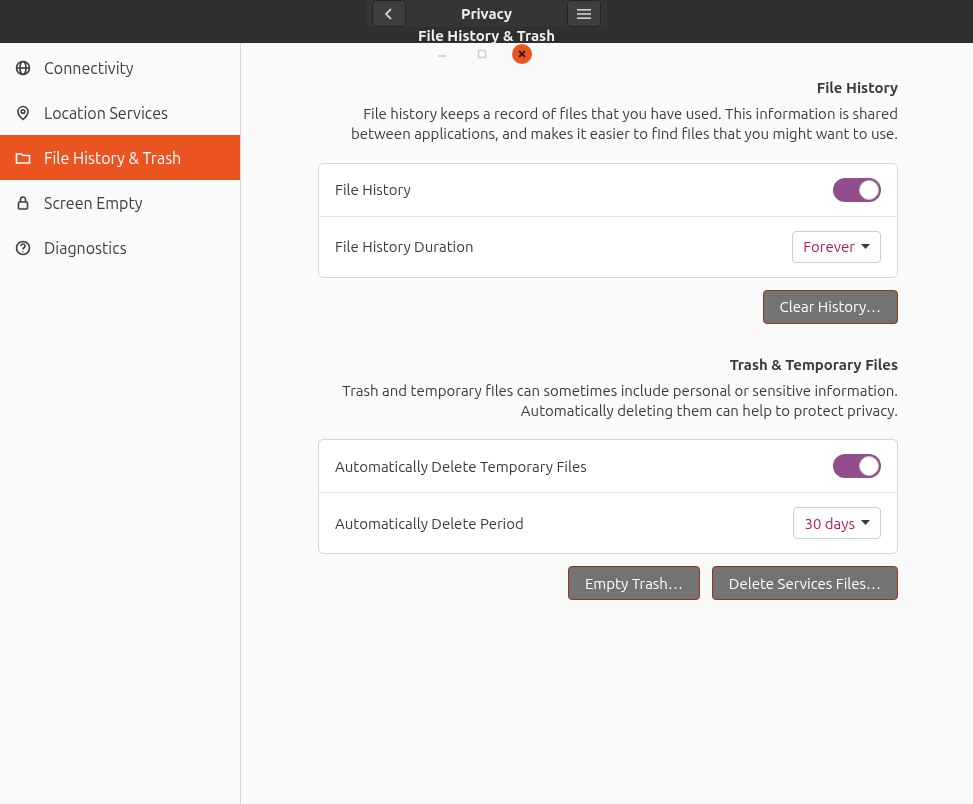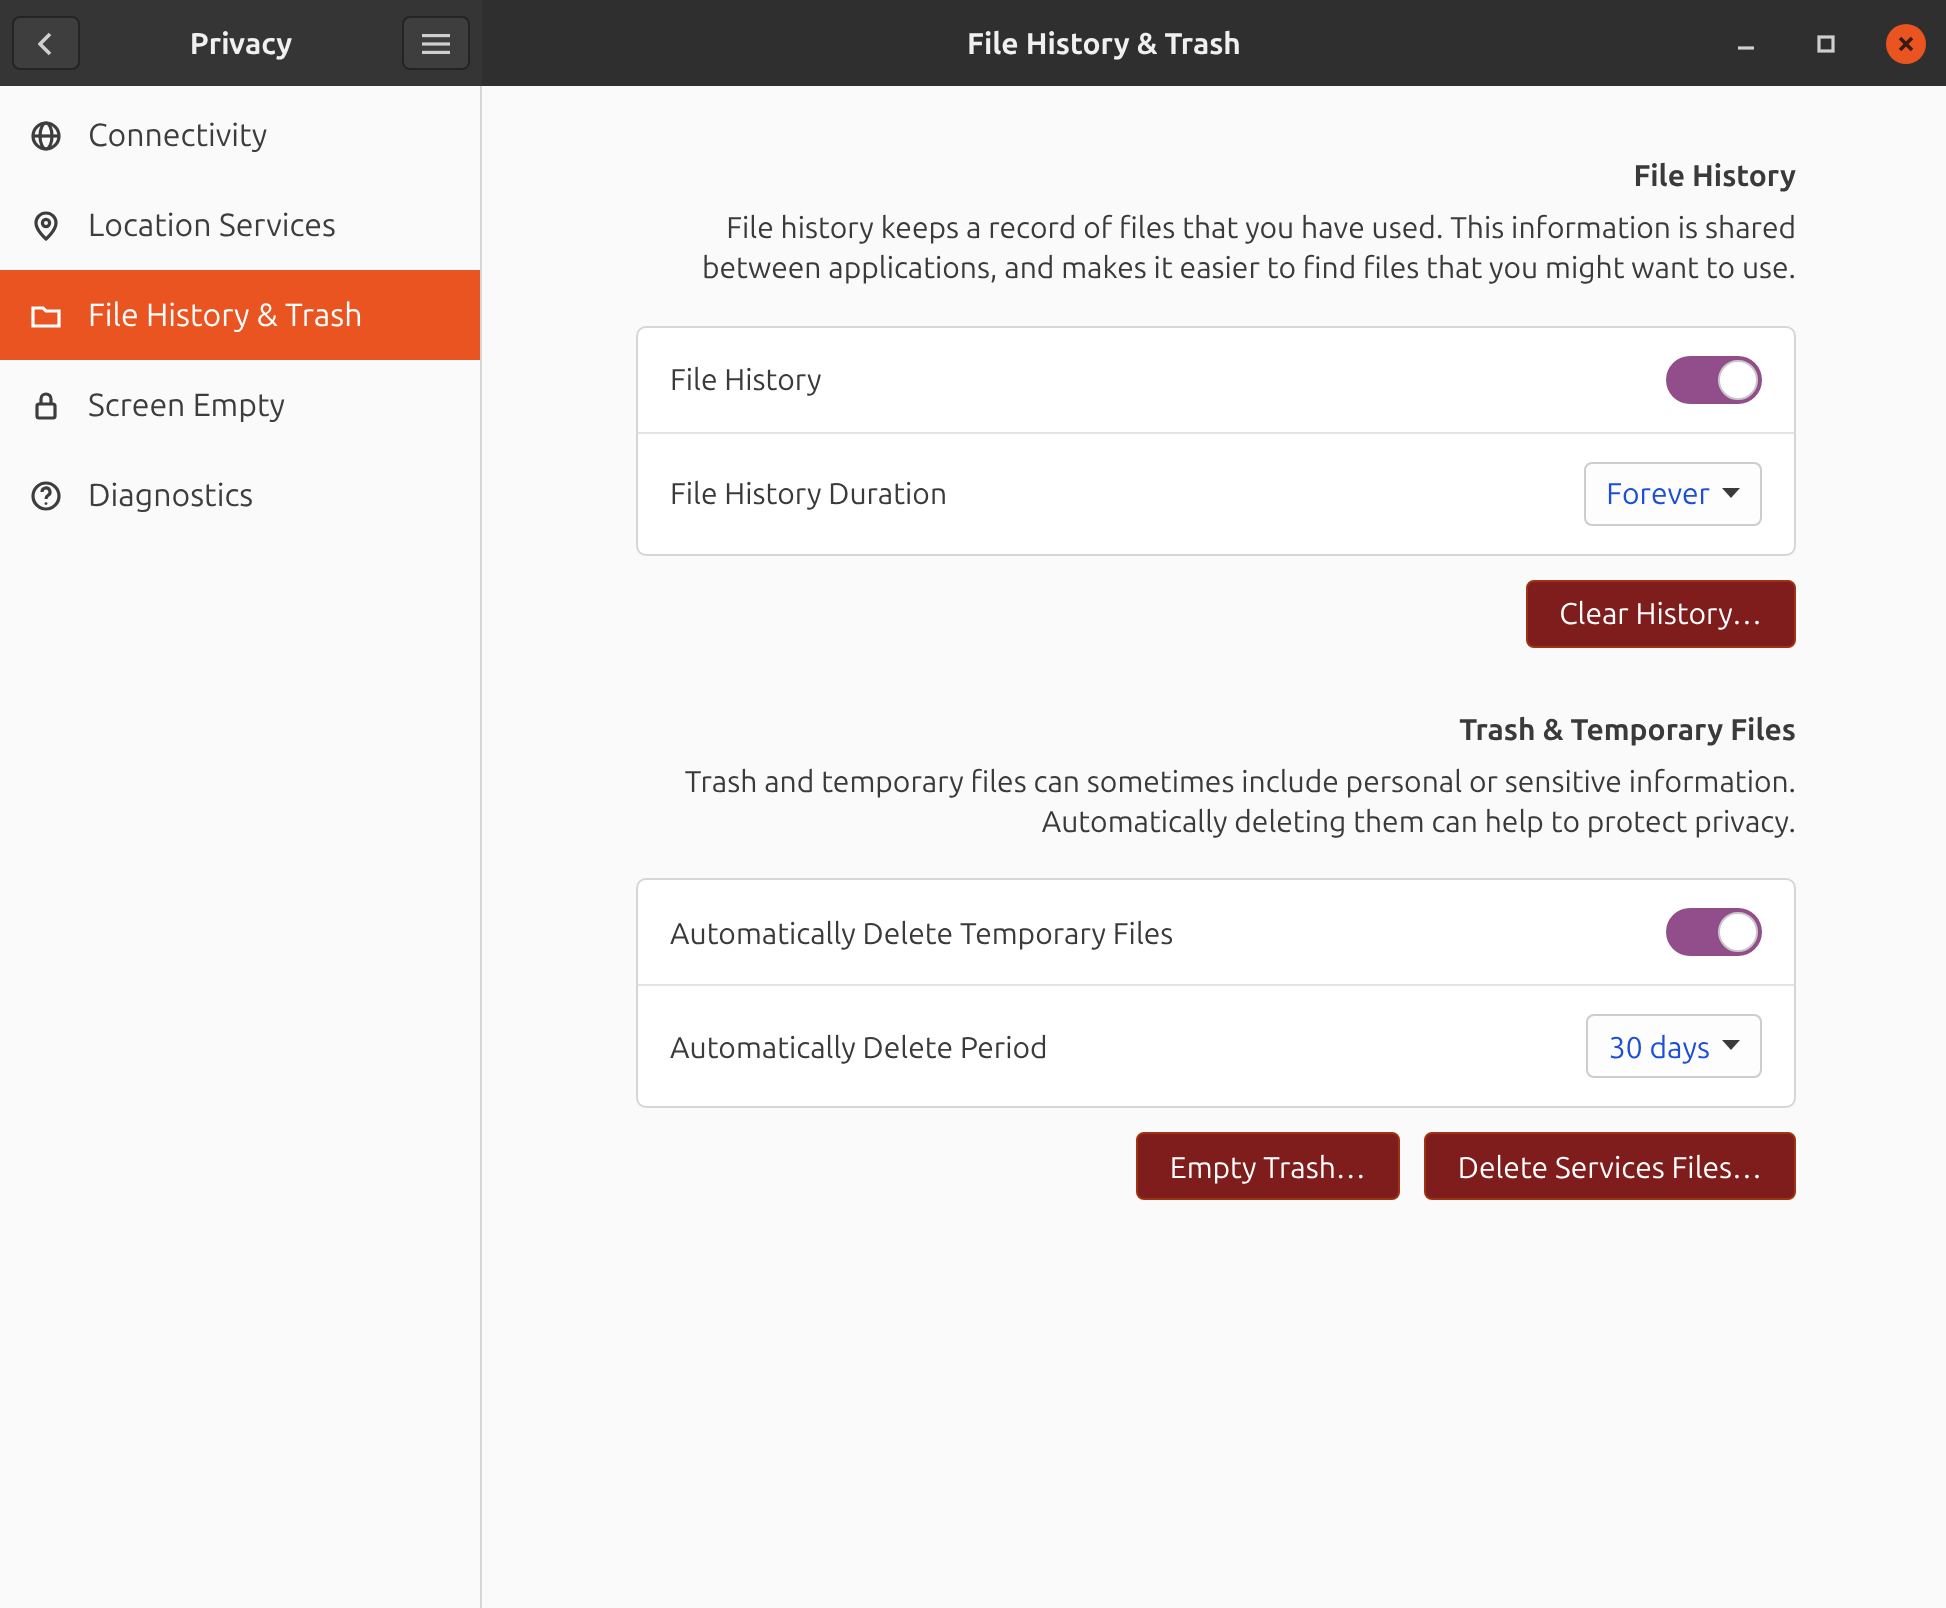--- a/index.html
+++ b/index.html
@@ -18,20 +18,21 @@
       display: flex;
       flex-direction: column;
     }
     .titlebar {
       height: 43px;
       background: #2f2f2f;
       display: flex;
       align-items: center;
       position: relative;
       color: #e6e6e6;
+      flex-direction: column;
     }
     .titlebar-left {
       width: 241px;
       height: 43px;
       background: #353535;
       display: flex;
       align-items: center;
       padding-left: 6px;
       position: relative;
     }
@@ -154,30 +155,30 @@
       width: 20px; height: 20px; border-radius: 50%;
       background: #ffffff; border: 1px solid #c8c8c8; box-sizing: border-box;
     }
     .dropdown {
       height: 32px;
       border: 1px solid #cdcdcd;
       border-radius: 4px;
       background: #fdfdfd;
       display: flex; align-items: center;
       padding: 0 10px; gap: 6px;
-      font-size: 15px; color: #1d4ed8;
+      font-size: 15px; color: #be185d;
       cursor: pointer;
     }
     .dropdown svg { width: 9px; height: 6px; fill: #3a3a3a; }
     .btn-row { display: flex; justify-content: flex-end; gap: 12px; margin-top: 12px; }
     .btn {
       height: 34px;
       border: 1px solid #9e3214;
       border-radius: 4px;
-      background: #7f1d1d;
+      background: #737373;
       color: #ffffff;
       font-size: 15px;
       padding: 0 16px;
       display: flex; align-items: center; justify-content: center;
       cursor: pointer;
     }
     .spacer { height: 32px; }
   </style>
 </head>
 <body>

